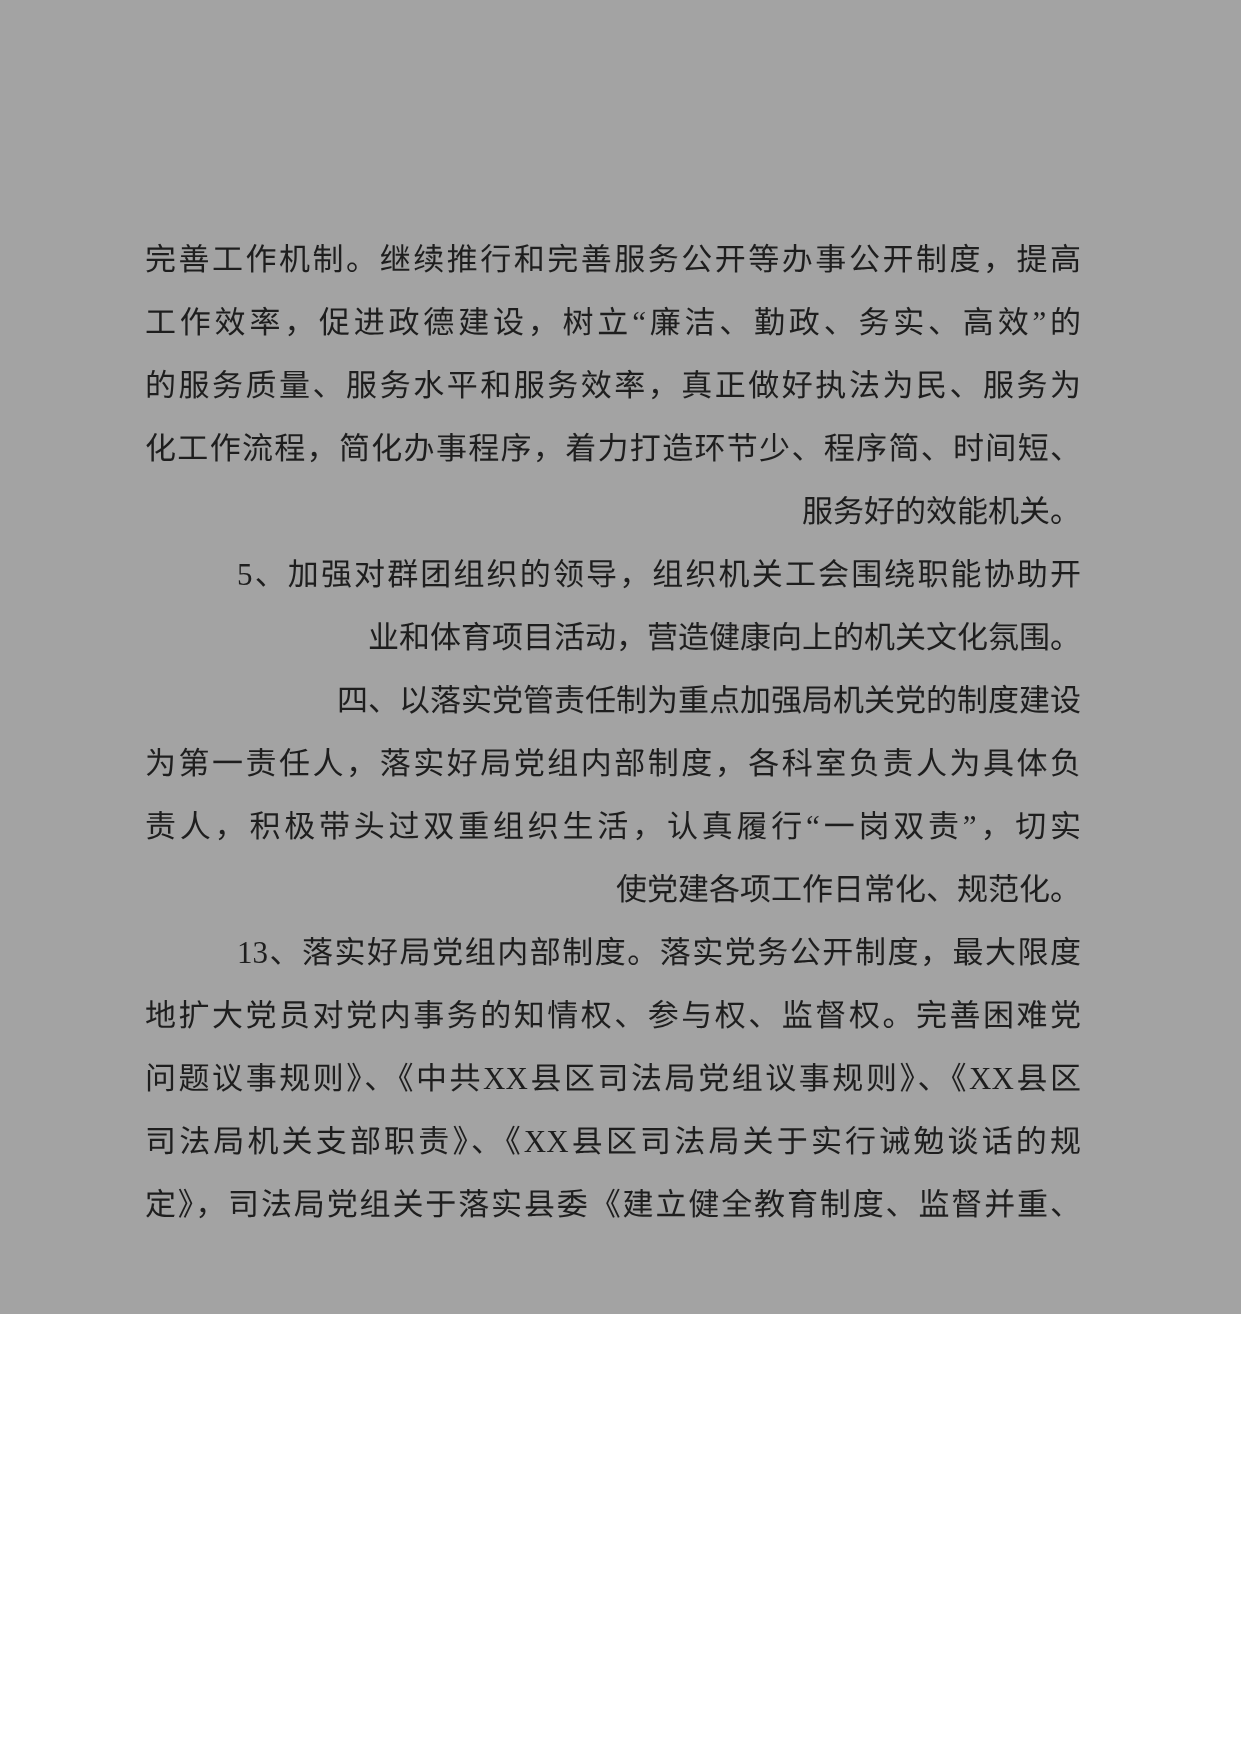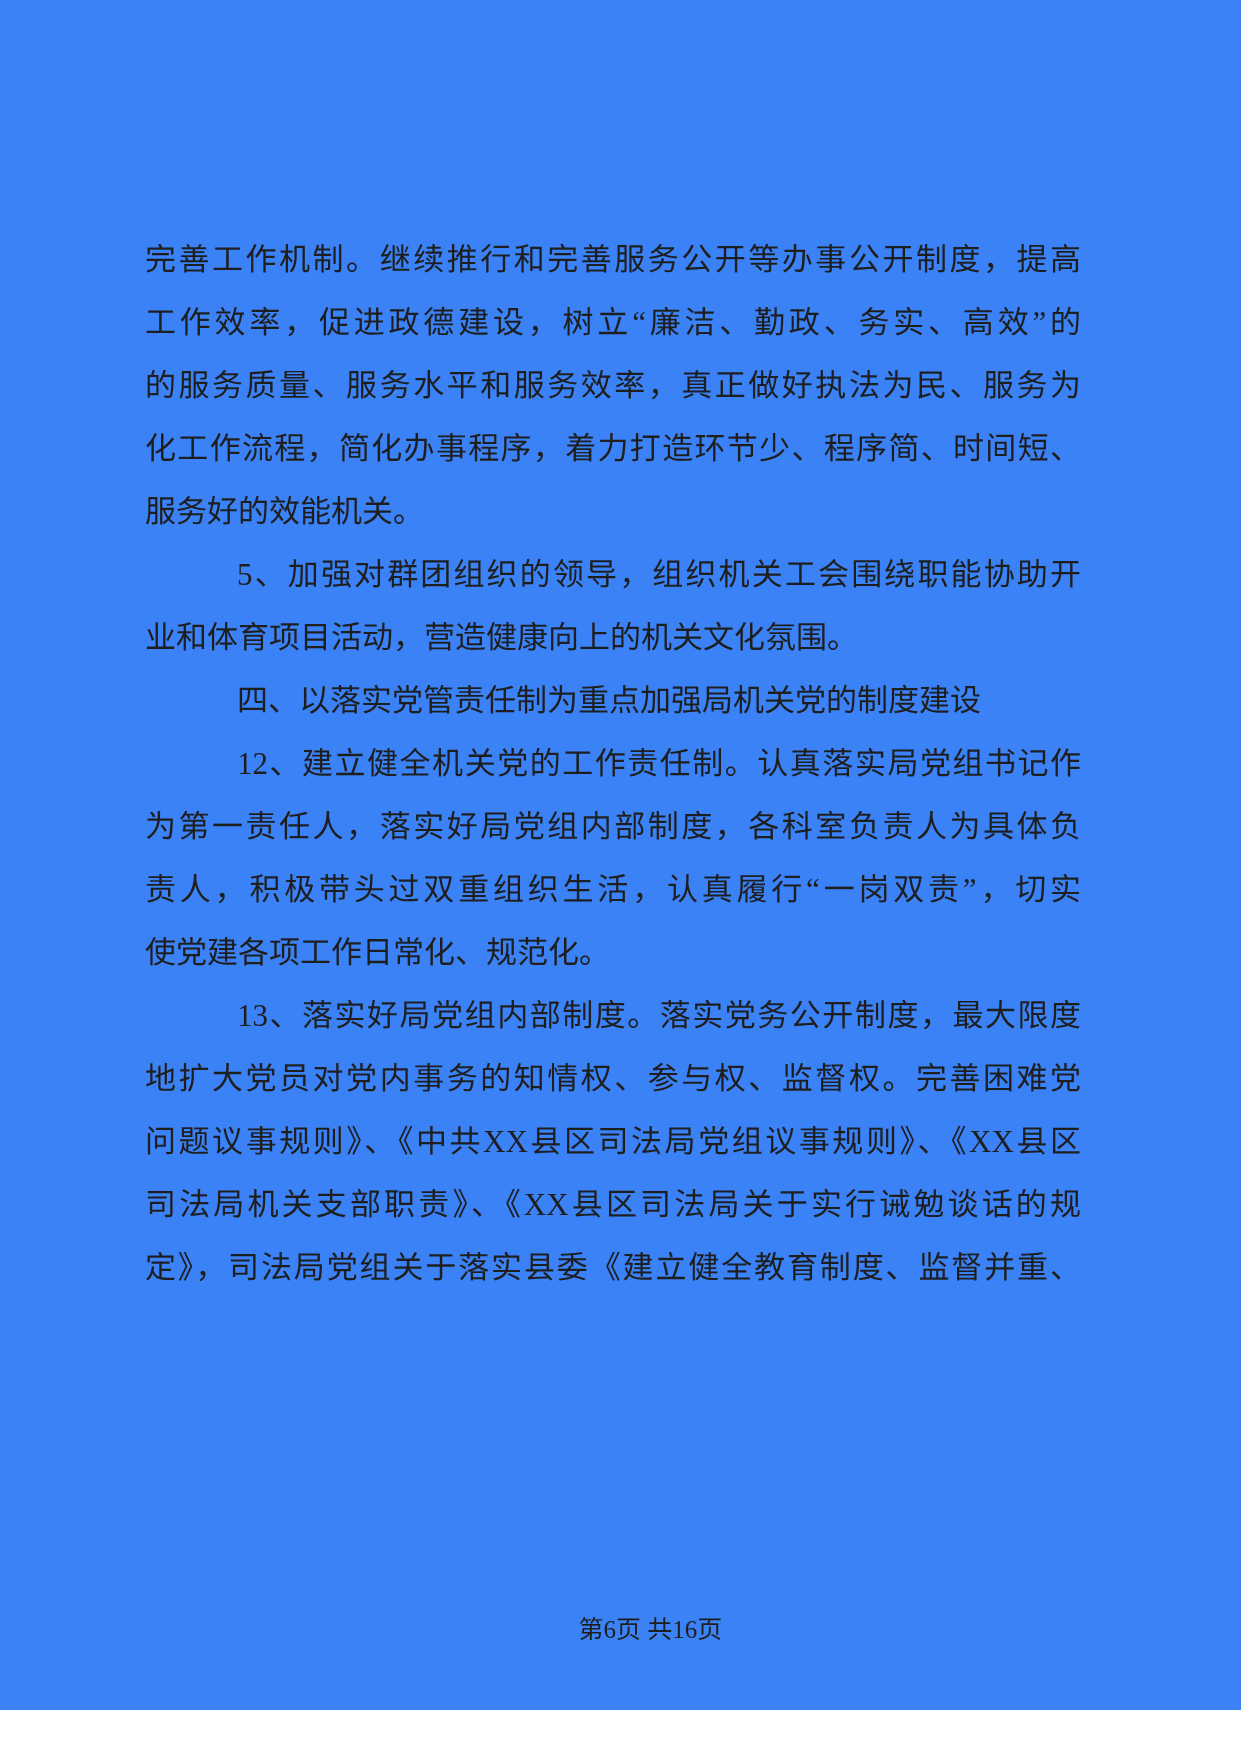--- a/index.html
+++ b/index.html
@@ -8,37 +8,37 @@
   }
   body {
     width: 1241px;
     height: 1754px;
     background: #ffffff;
     font-family: "Liberation Serif", "DejaVu Serif", serif;
   }
   .page {
     position: relative;
     width: 1241px;
-    height: 1710px;
-    background: #3b82f6;
+    height: 1314px;
+    background: #a3a3a3;
     overflow: hidden;
   }
   .text-block {
     position: absolute;
     left: 145px;
     top: 228px;
     width: 936px;
     font-size: 31px;
     line-height: 63px;
     color: #1e1e1e;
     font-weight: 400;
   }
   .line {
     height: 63px;
-    text-align: left;
+    text-align: right;
     white-space: nowrap;
   }
   .line.justify {
     white-space: normal;
     text-align: justify;
     text-align-last: justify;
     text-justify: inter-character;
   }
   .line.indent {
     padding-left: 92px;
@@ -60,21 +60,20 @@
 <div class="page">
   <main class="text-block" id="text-lines">
       <div class="line justify">完善工作机制。继续推行和完善服务公开等办事公开制度，提高</div>
       <div class="line justify">工作效率，促进政德建设，树立“廉洁、勤政、务实、高效”的</div>
       <div class="line justify">的服务质量、服务水平和服务效率，真正做好执法为民、服务为</div>
       <div class="line justify">化工作流程，简化办事程序，着力打造环节少、程序简、时间短、</div>
       <div class="line">服务好的效能机关。</div>
       <div class="line indent justify">5、加强对群团组织的领导，组织机关工会围绕职能协助开</div>
       <div class="line">业和体育项目活动，营造健康向上的机关文化氛围。</div>
       <div class="line indent">四、以落实党管责任制为重点加强局机关党的制度建设</div>
-      <div class="line indent justify">12、建立健全机关党的工作责任制。认真落实局党组书记作</div>
       <div class="line justify">为第一责任人，落实好局党组内部制度，各科室负责人为具体负</div>
       <div class="line justify">责人，积极带头过双重组织生活，认真履行“一岗双责”，切实</div>
       <div class="line">使党建各项工作日常化、规范化。</div>
       <div class="line indent justify">13、落实好局党组内部制度。落实党务公开制度，最大限度</div>
       <div class="line justify">地扩大党员对党内事务的知情权、参与权、监督权。完善困难党</div>
       <div class="line justify">问题议事规则》、《中共XX县区司法局党组议事规则》、《XX县区</div>
       <div class="line justify">司法局机关支部职责》、《XX县区司法局关于实行诫勉谈话的规</div>
       <div class="line justify">定》，司法局党组关于落实县委《建立健全教育制度、监督并重、</div>
     </main>
   <footer class="page-footer">

